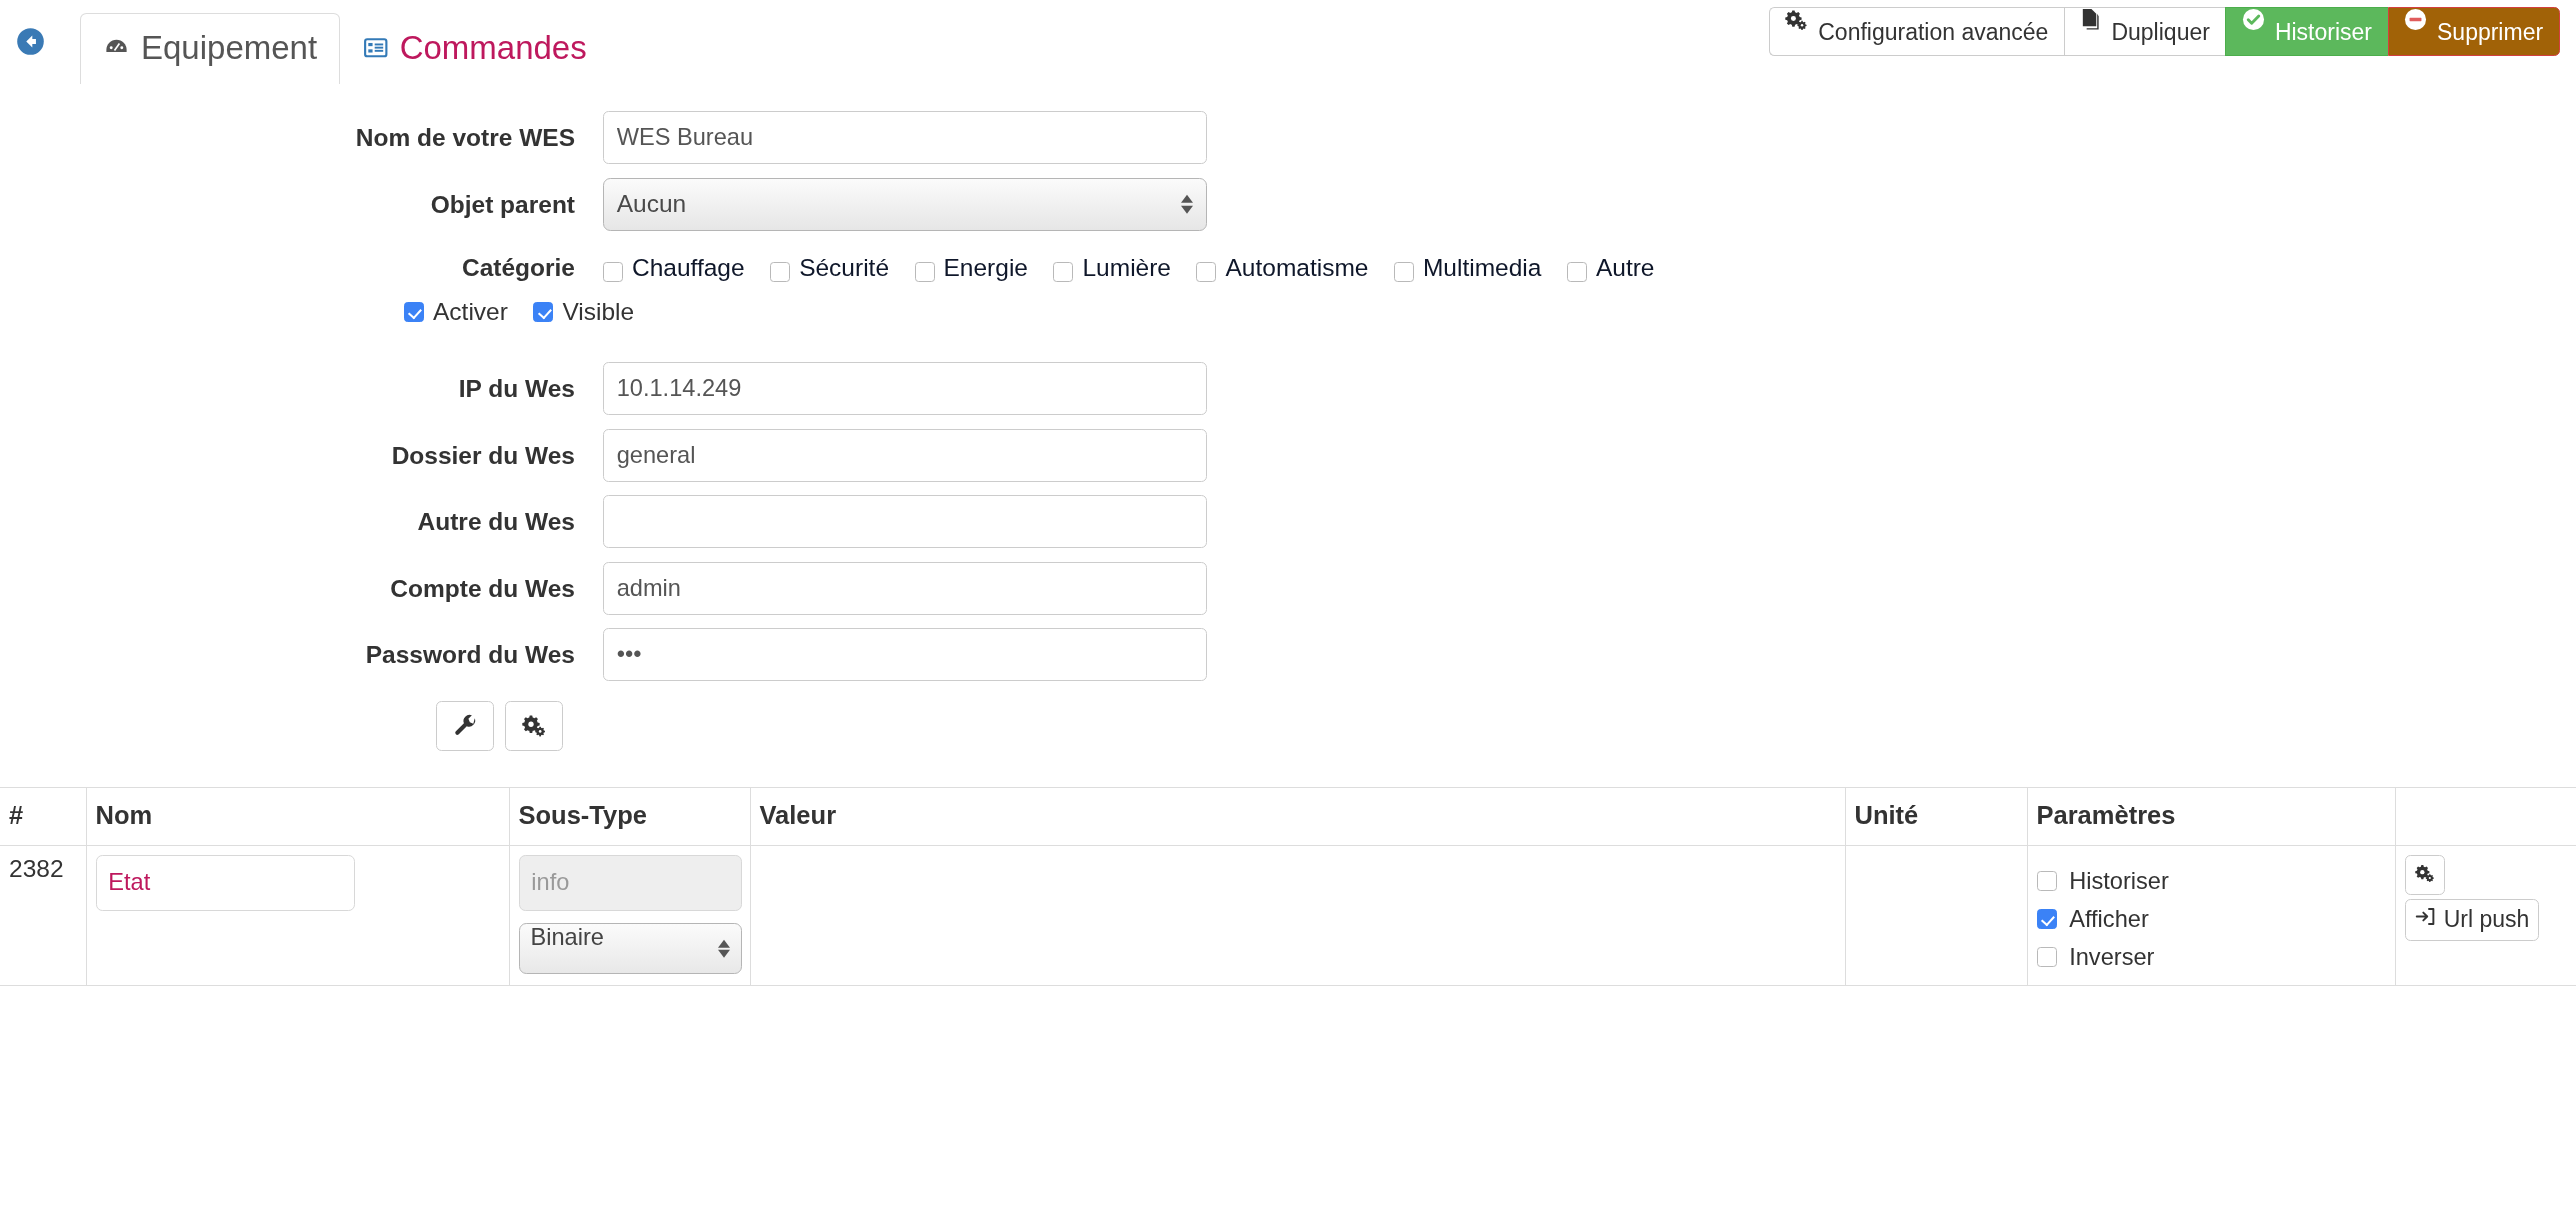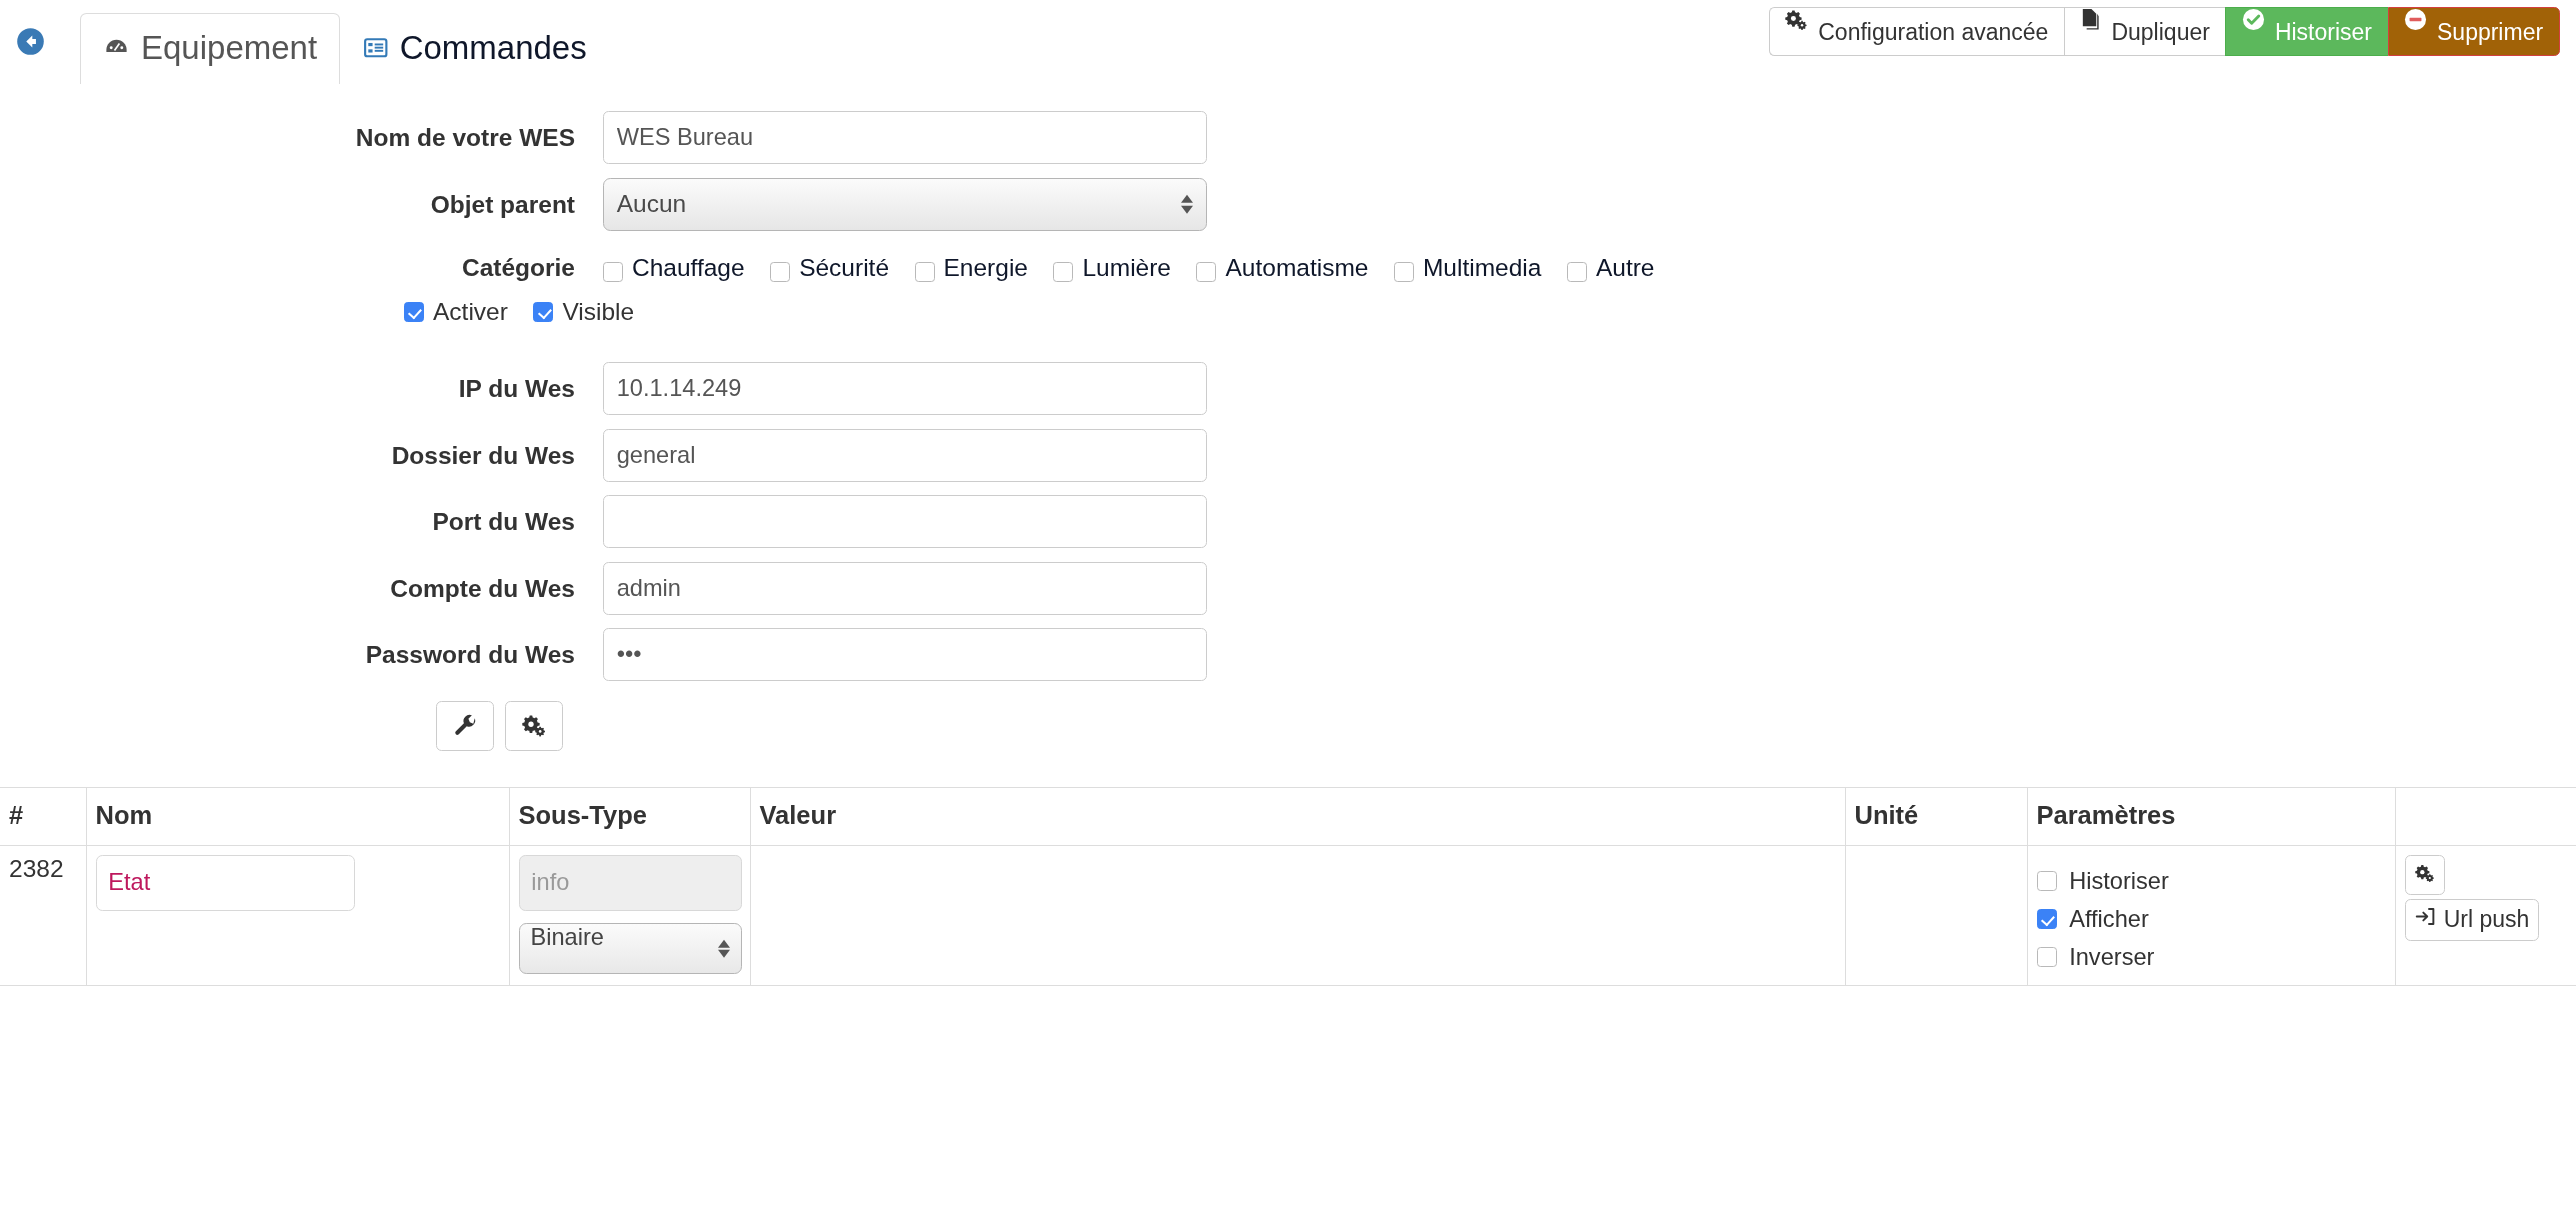--- a/index.html
+++ b/index.html
@@ -43,21 +43,21 @@
   }
   .tab.active {
     background: #ffffff;
     border: 0.9px solid #dddddd;
     border-bottom: none;
     border-radius: 6.4px 6.4px 0 0;
     color: #555555;
     height: 71px;
   }
   .tab.inactive {
-    color: #0f172a;
+    color: #be185d;
     border: 0.9px solid transparent;
     border-bottom: none;
     height: 71px;
   }
   .tab .ticon { line-height: 0; display:inline-block; }
 
   .topbtns {
     position: absolute;
     right: 16.4px; top: 7.3px;
     display: flex;
@@ -436,21 +436,21 @@
   </div>
 
   <div class="frow">
     <div class="flabel">Dossier du Wes</div>
     <div class="fctl">
       <input class="finput" type="text" value="general" style="">
     </div>
   </div>
 
   <div class="frow">
-    <div class="flabel">Port du Wes</div>
+    <div class="flabel">Autre du Wes</div>
     <div class="fctl">
       <input class="finput" type="text" value="" style="">
     </div>
   </div>
 
   <div class="frow">
     <div class="flabel">Compte du Wes</div>
     <div class="fctl">
       <input class="finput" type="text" value="admin" style="">
     </div>

